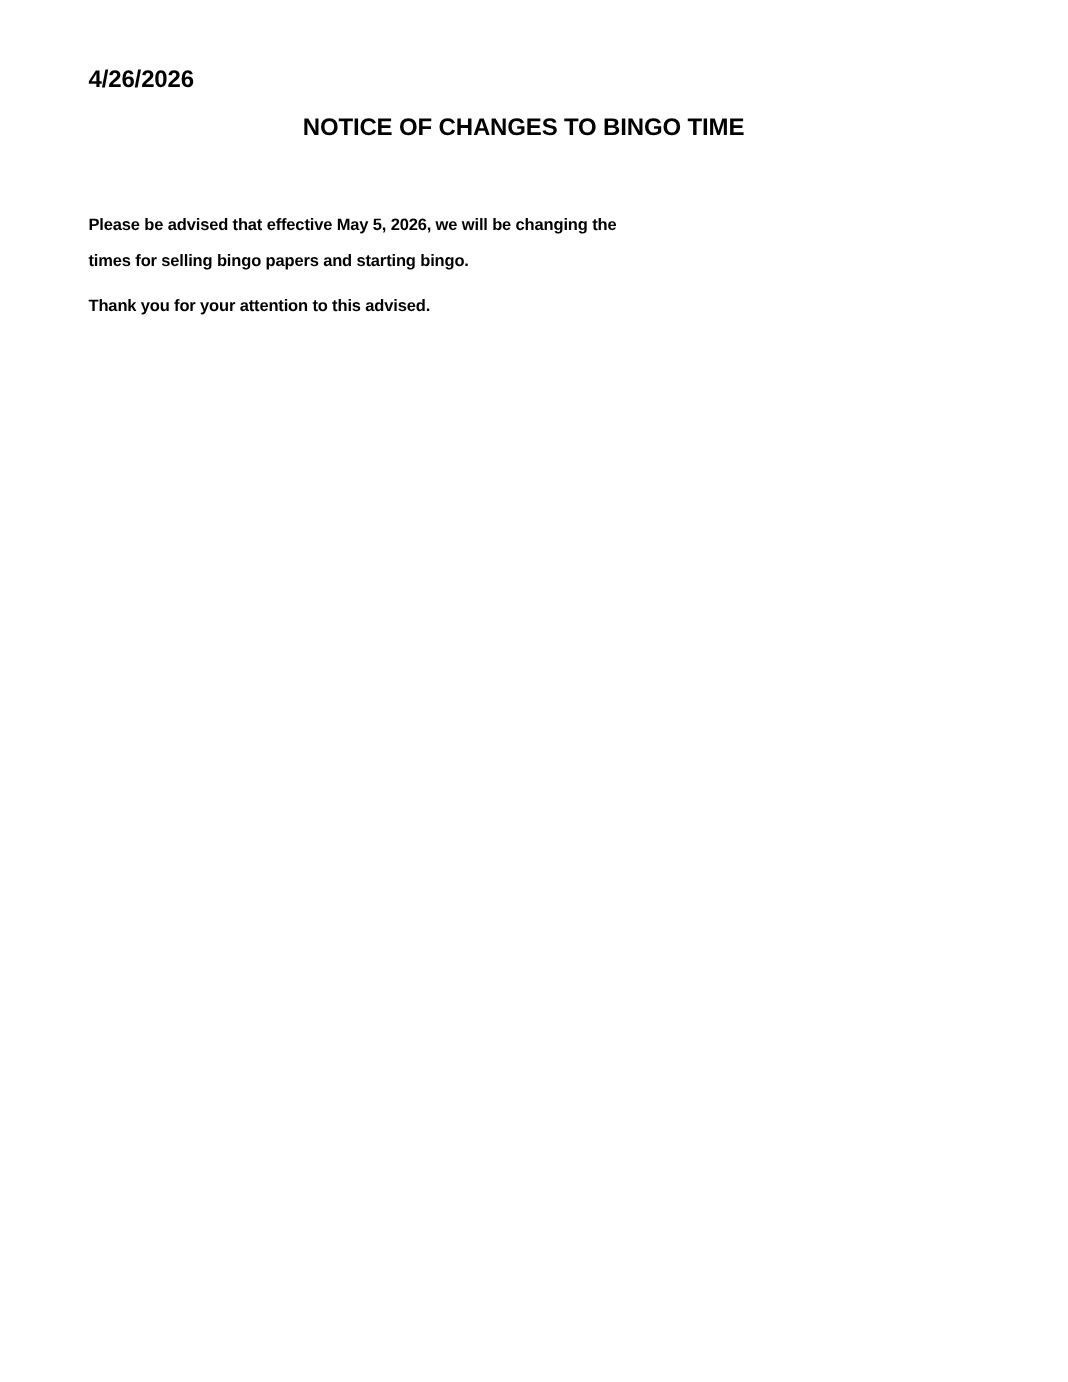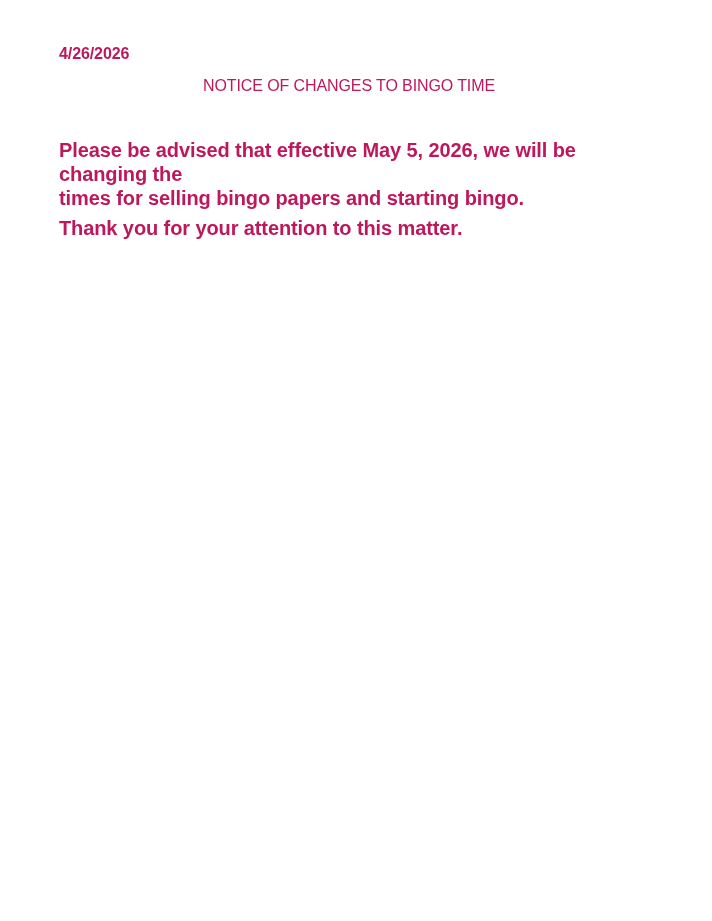--- a/index.html
+++ b/index.html
@@ -7,53 +7,53 @@
     padding: 0;
     background: #ffffff;
   }
   .page {
     position: relative;
     width: 712px;
     height: 650px;
     background: #ffffff;
     font-family: "Liberation Sans", sans-serif;
     font-weight: 700;
-    color: #be185d;
+    color: #000000;
     box-sizing: border-box;
     padding: 42px 73px 0 59px;
     overflow: hidden;
     letter-spacing: -0.1px;
   }
   .date-line {
     font-size: 16px;
     line-height: 24px;
   }
   .doc-title {
     margin: 8px 0 0 0;
     font-size: 16px;
     line-height: 24px;
     text-align: center;
-    font-weight: 400;
+    font-weight: 700;
   }
   .doc-body {
     margin-top: 40px;
   }
   .para {
-    font-size: 20px;
+    font-size: 11px;
     line-height: 24px;
     white-space: pre-line;
     margin: 0 0 6px 0;
   }
 </style>
 </head>
 <body>
 
 <div class="page">
   <div class="date-line">4/26/2026</div>
 
   <h1 class="doc-title">NOTICE OF CHANGES TO BINGO TIME</h1>
 
   <div class="doc-body">
     <p class="para">Please be advised that effective May 5, 2026, we will be changing the
 times for selling bingo papers and starting bingo.</p>
-    <p class="para">Thank you for your attention to this matter.</p>
+    <p class="para">Thank you for your attention to this advised.</p>
   </div>
 </div>
 
 </body></html>

